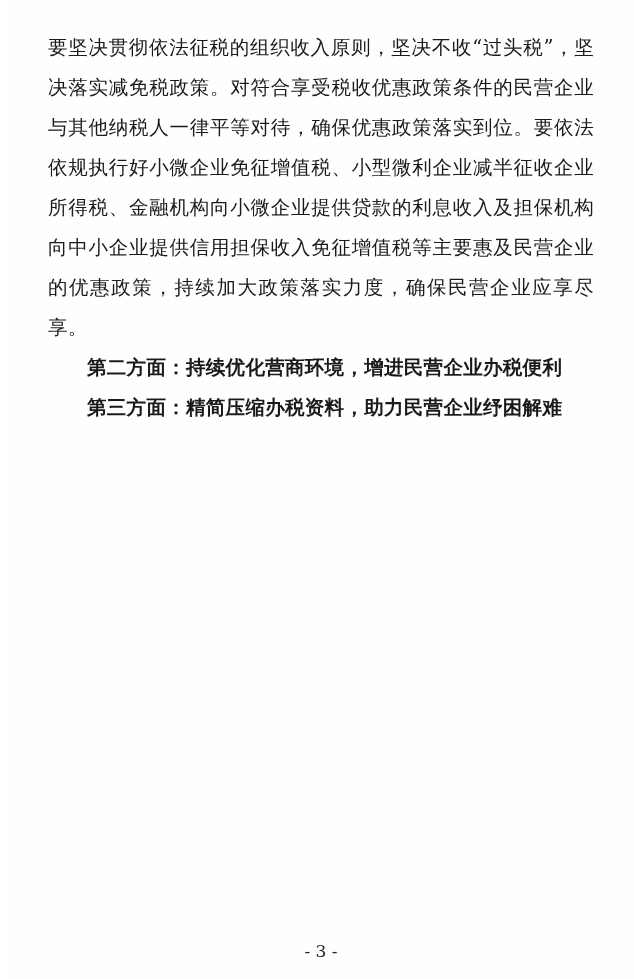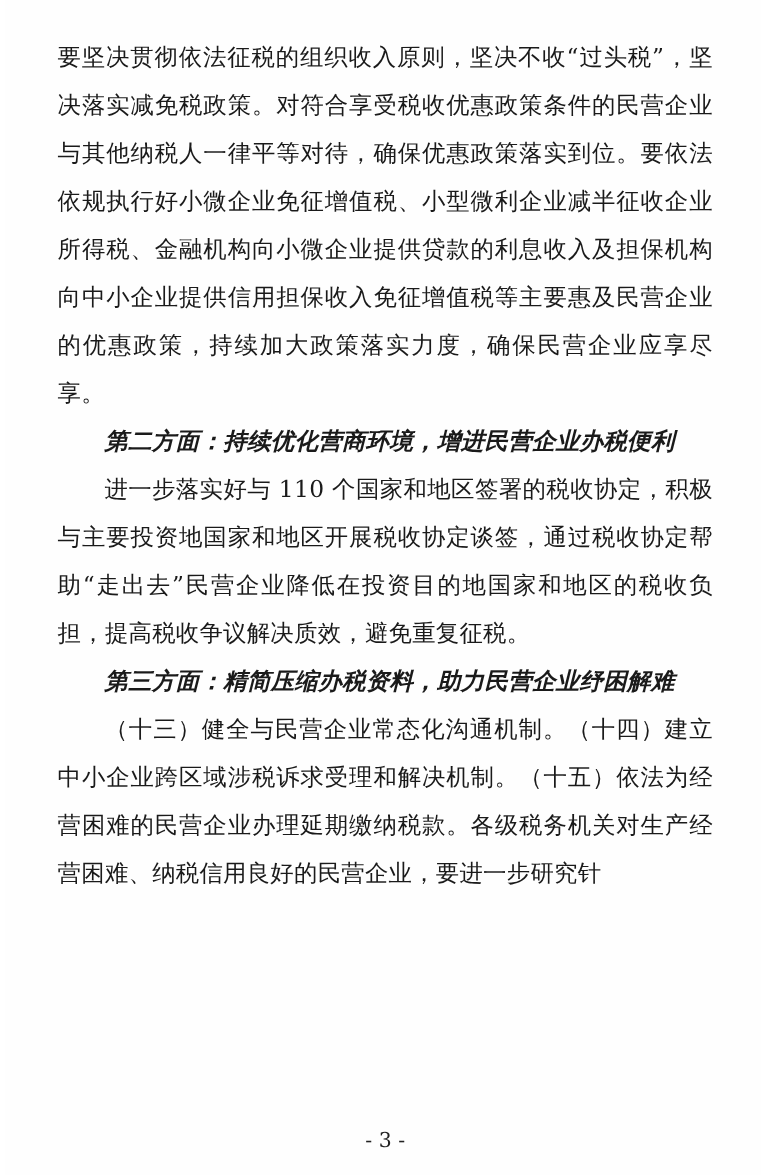--- a/index.html
+++ b/index.html
@@ -40,21 +40,20 @@
   .para.no-indent {
     text-indent: 0;
   }
   .heading {
     font-weight: bold;
     text-indent: 2em;
     margin: 0;
     font-size: 19.5px;
     line-height: 40px;
     letter-spacing: 0.3px;
-    font-style: italic;
   }
   .block-gap {
     height: 0px;
   }
   .footer {
     position: absolute;
     left: 0;
     right: 0;
     bottom: 18px;
     text-align: center;
@@ -65,21 +64,19 @@
 </style>
 </head>
 <body>
 
 <div class="page">
 
   <div class="body-text">
     <p class="para no-indent">要坚决贯彻依法征税的组织收入原则，坚决不收“过头税”，坚决落实减免税政策。对符合享受税收优惠政策条件的民营企业与其他纳税人一律平等对待，确保优惠政策落实到位。要依法依规执行好小微企业免征增值税、小型微利企业减半征收企业所得税、金融机构向小微企业提供贷款的利息收入及担保机构向中小企业提供信用担保收入免征增值税等主要惠及民营企业的优惠政策，持续加大政策落实力度，确保民营企业应享尽享。</p>
     <div class="block-gap"></div>
     <p class="heading">第二方面：持续优化营商环境，增进民营企业办税便利</p>
-    <p class="para">进一步落实好与 110 个国家和地区签署的税收协定，积极与主要投资地国家和地区开展税收协定谈签，通过税收协定帮助“走出去”民营企业降低在投资目的地国家和地区的税收负担，提高税收争议解决质效，避免重复征税。</p>
     <div class="block-gap"></div>
     <p class="heading">第三方面：精简压缩办税资料，助力民营企业纾困解难</p>
-    <p class="para">（十三）健全与民营企业常态化沟通机制。（十四）建立中小企业跨区域涉税诉求受理和解决机制。（十五）依法为经营困难的民营企业办理延期缴纳税款。各级税务机关对生产经营困难、纳税信用良好的民营企业，要进一步研究针</p>
   </div>
 
   <div class="footer">- 3 -</div>
 
 </div>
 
 </body></html>

